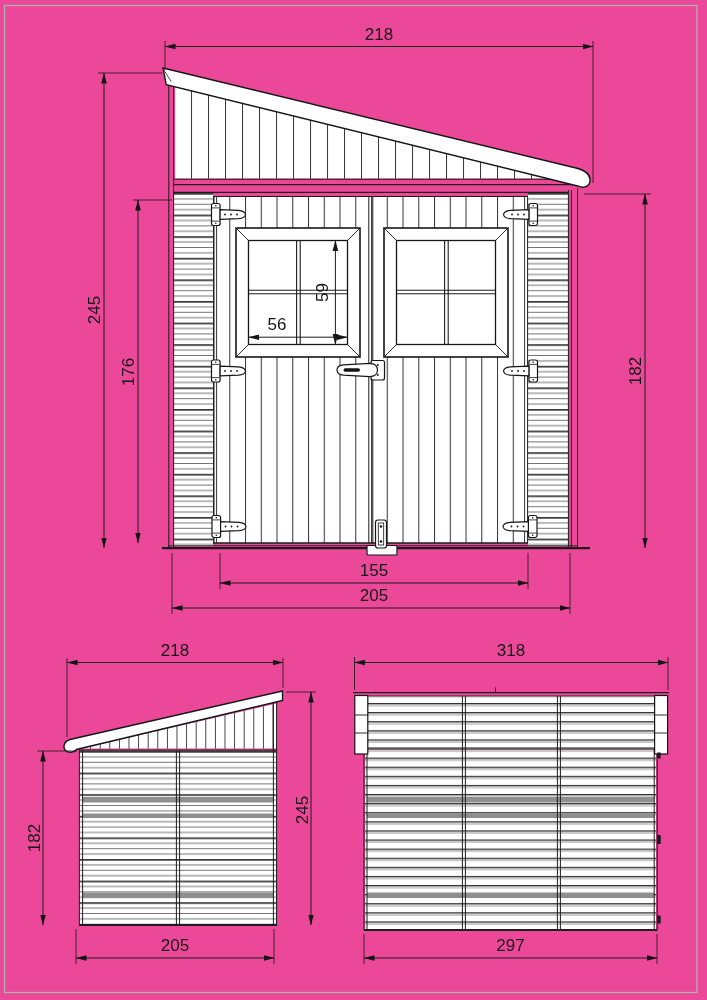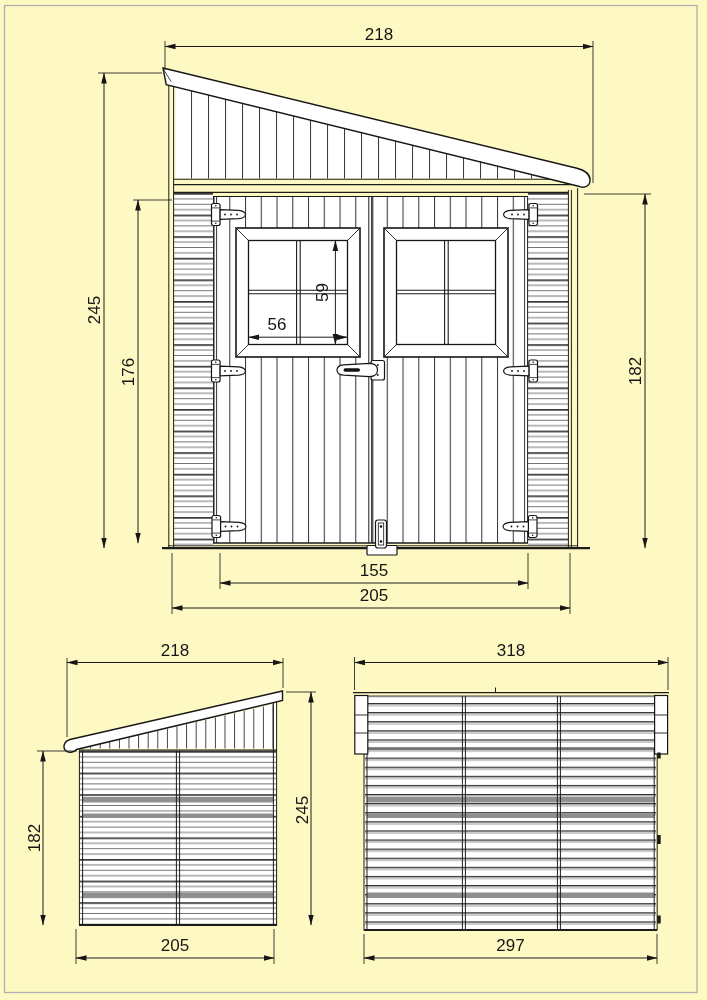--- a/index.html
+++ b/index.html
@@ -1,16 +1,16 @@
 <!DOCTYPE html>
 <html><head>
 <meta charset="utf-8">
 <style>
   html,body{margin:0;padding:0;background:#fff;}
-  .canvas{position:relative;width:707px;height:1000px;background:#fef9c3;overflow:hidden;}
+  .canvas{position:relative;width:707px;height:1000px;background:#ec4899;overflow:hidden;}
   svg{display:block;}
   text.dim{font-family:"Liberation Sans", sans-serif;font-size:17px;fill:#161616;}
   .ln{stroke:#1c1c1c;}
   .ext{stroke:#1c1c1c;stroke-width:0.85;}
   .dl{stroke:#1c1c1c;stroke-width:1;}
 </style>
 </head>
 <body>
 
 <div class="canvas">

